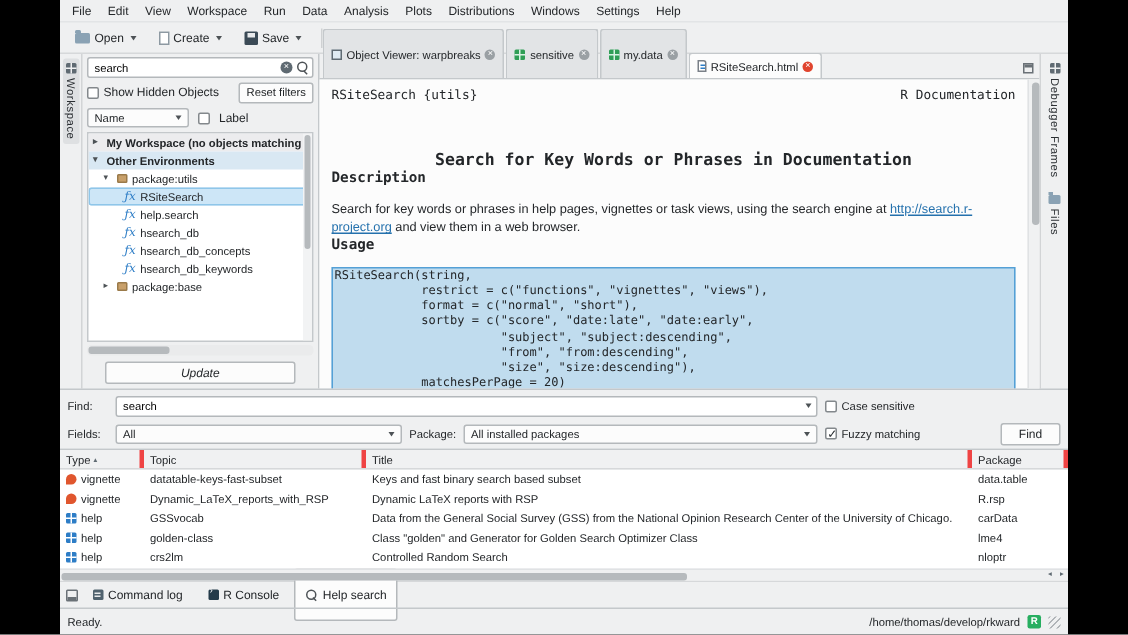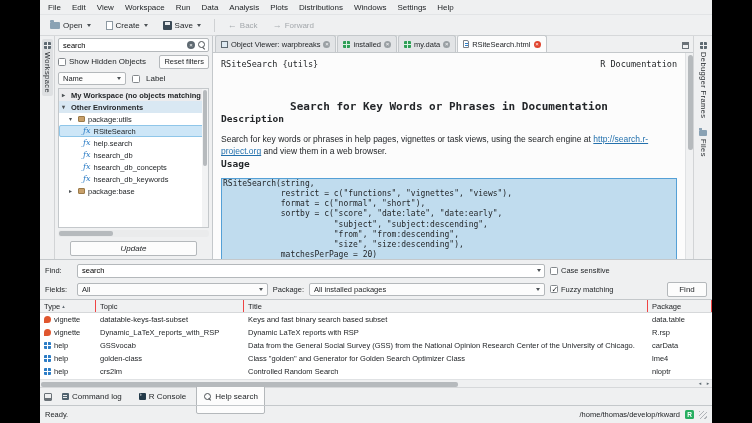--- a/index.html
+++ b/index.html
@@ -74,21 +74,21 @@
   .fx-icon::before { content:"\0192x"; }
   .tree-vscroll { position:absolute; right:0; top:0; bottom:0; width:6px; background:#f2f3f4; }
   .tree-vscroll .thumb { position:absolute; top:1px; left:1px; width:4px; height:55%; background:#b6babd; border-radius:2px; }
   .hscroll { height:7px; background:#eaebec; border-radius:3px; position:relative; }
   .hscroll .thumb { position:absolute; top:1px; left:1px; height:5px; width:36%; background:#b6babd; border-radius:2px; }
   .update-btn { height:15px; margin:2px 12px 1px; border:1px solid #b4b8bb; background:#fcfcfc; border-radius:2px; text-align:center; line-height:13px; font-size:8px;font-style:italic; }
 
   
   .main { flex:1; min-width:0; display:flex; flex-direction:column; }
   .doc-tabs { height:17px; display:flex; align-items:flex-end; padding-left:2px; border-bottom:1px solid #c4c8cb; gap:1px; }
-  .dtab { display:flex; align-items:center; gap:3px; padding:2px 5px; height:17px; border:1px solid #c4c8cb; border-bottom:none; border-radius:2.5px 2.5px 0 0; background:#e2e4e6; font-size:7.5px; white-space:nowrap; }
+  .dtab { display:flex; align-items:center; gap:3px; padding:2px 5px; height:33px; border:1px solid #c4c8cb; border-bottom:none; border-radius:2.5px 2.5px 0 0; background:#e2e4e6; font-size:7.5px; white-space:nowrap; }
   .dtab.active { background:#fcfcfc; height:17px; }
   .tab-close { width:7px; height:7px; border-radius:50%; background:#9aa0a4; color:#fff; font-size:6px; line-height:7px; text-align:center; flex:none; }
   .tab-close::before { content:"\00d7"; }
   .tab-close.red { background:#e0442e; }
   .ic-viewer { width:7px; height:7px; border:1px solid #5f6a72; background:#dfeaf2; flex:none; }
   .ic-dataframe { width:7px; height:7px; background:#2f9e56; border-radius:1px; position:relative; flex:none; }
   .ic-dataframe::before { content:""; position:absolute; left:3px; top:0; width:1px; height:7px; background:#d8f2e2; }
   .ic-dataframe::after { content:""; position:absolute; top:3px; left:0; width:7px; height:1px; background:#d8f2e2; }
   .ic-htmldoc { width:6px; height:8px; background:#fff; border:1px solid #7a8088; border-top-right-radius:2px; position:relative; flex:none; }
   .ic-htmldoc::before { content:""; position:absolute; left:1px; top:2px; width:3px; height:1px; background:#2d7dc6; box-shadow:0 2px 0 #2d7dc6; }
@@ -115,21 +115,21 @@
   .find-combo input { flex:1; border:none; outline:none; background:transparent; font-size:7.5px; font-family:"Liberation Sans",sans-serif; min-width:0; }
   .cbrow { display:flex; align-items:center; gap:3px; font-size:7.5px; }
   .find-btn { height:15px; border:1px solid #b4b8bb; background:#fcfcfc; border-radius:2px; text-align:center; line-height:13px; font-size:8px; grid-column:4; grid-row:2; }
   .fields-row { display:flex; align-items:center; gap:5px; }
   .fields-row .combo.all { flex:1; }
   .fields-row .combo.pkgs { flex:1.25; }
 
   
   .results { height:88px; background:#fff; border-top:1px solid #c4c8cb; display:flex; flex-direction:column; font-size:7.5px; }
   .rt-head { display:grid; grid-template-columns:56px 148px 1fr 64px; height:13px; background:#f0f1f2; border-bottom:1px solid #d6d8da; align-items:center; }
-  .rt-head > div { padding-left:4px; border-right:1px solid #ef4444; height:100%; display:flex; align-items:center; gap:2px; }
+  .rt-head > div { padding-left:4px; border-right:3px solid #ef4444; height:100%; display:flex; align-items:center; gap:2px; }
   .sort-asc { font-size:5px; color:#5f6a72; }
   .sort-asc::before { content:"\25b4"; }
   .rt-row { display:grid; grid-template-columns:56px 148px 1fr 64px; height:13px; align-items:center; }
   .rt-row > div { padding-left:4px; white-space:nowrap; overflow:hidden; display:flex; align-items:center; gap:3px; }
   .vignette-icon { width:7px; height:7px; border-radius:50% 50% 50% 0; background:#e0562e; flex:none; }
   .help-icon { width:7px; height:7px; background:#2d7dc6; border-radius:1px; position:relative; flex:none; }
   .help-icon::before { content:""; position:absolute; left:3px; top:0; width:1px; height:7px; background:#fff; }
   .help-icon::after { content:""; position:absolute; top:3px; left:0; width:7px; height:1px; background:#fff; }
   .rt-hscroll { margin-top:auto; height:8px; background:#eff0f1; border-top:1px solid #e0e2e4; position:relative; display:flex; justify-content:flex-end; align-items:center; }
   .rt-hscroll .thumb { position:absolute; left:1px; top:1.5px; height:5px; width:62%; background:#b6babd; border-radius:2px; }
@@ -283,21 +283,21 @@
 
     <div class="main">
       <div class="doc-tabs">
         <div class="dtab">
           <span class="ic-viewer"></span>
           <span>Object Viewer: warpbreaks</span>
           <span class="tab-close"></span>
         </div>
         <div class="dtab">
           <span class="ic-dataframe"></span>
-          <span>installed</span>
+          <span>sensitive</span>
           <span class="tab-close"></span>
         </div>
         <div class="dtab">
           <span class="ic-dataframe"></span>
           <span>my.data</span>
           <span class="tab-close"></span>
         </div>
         <div class="dtab active">
           <span class="ic-htmldoc"></span>
           <span>RSiteSearch.html</span>

